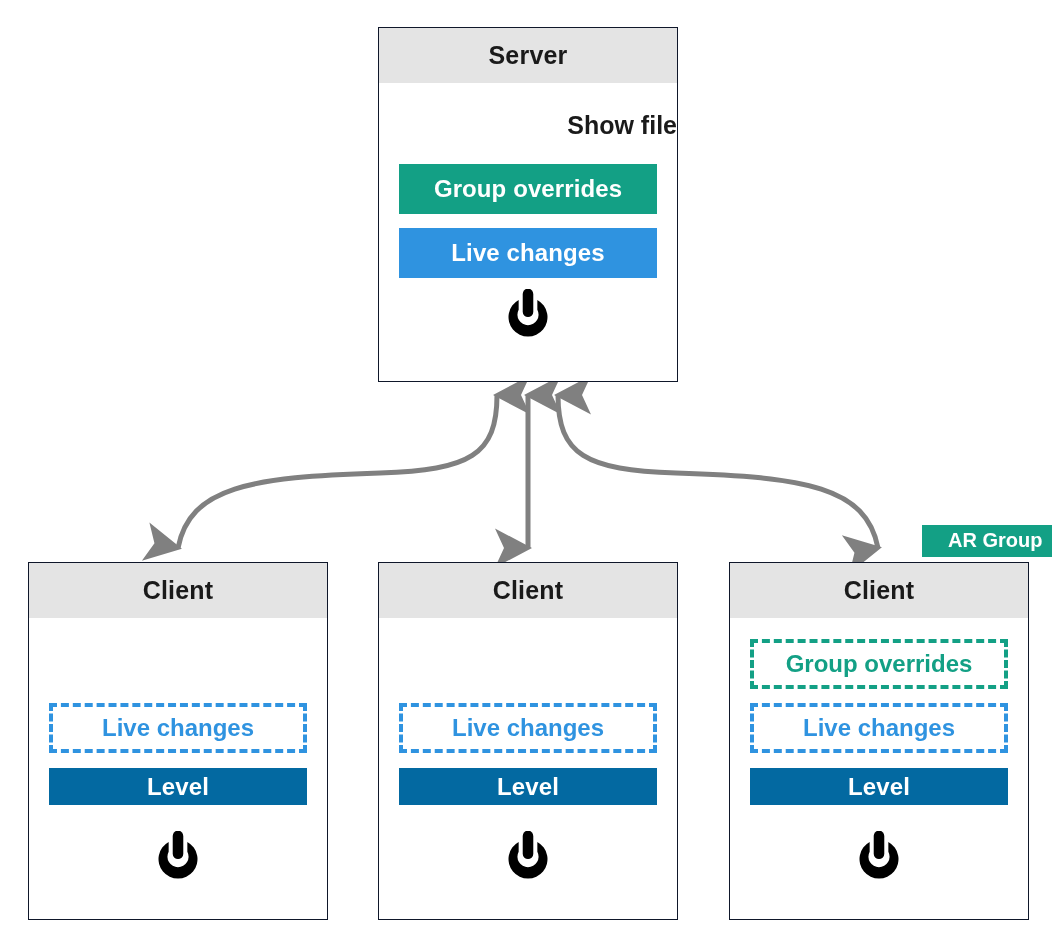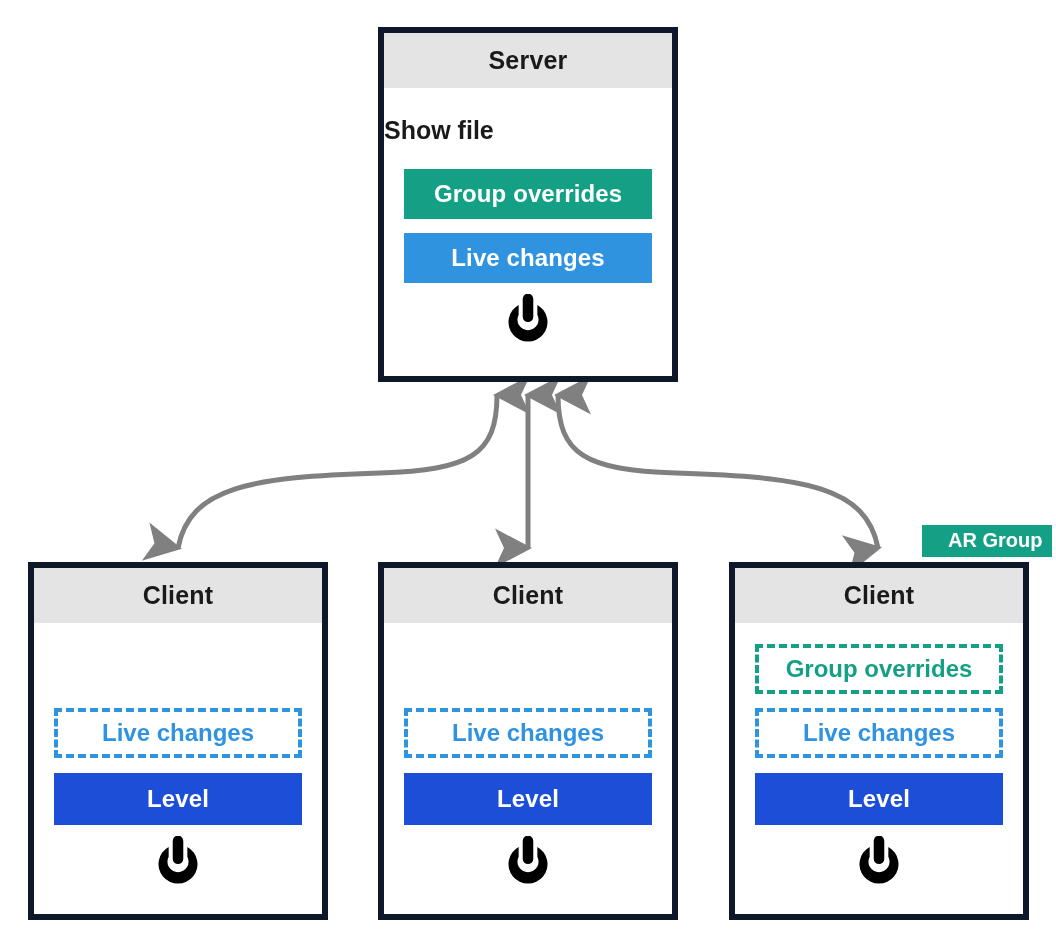--- a/index.html
+++ b/index.html
@@ -17,21 +17,21 @@
     height: 946px;
     background: #ffffff;
     overflow: hidden;
   }
 
   
   .node {
     position: absolute;
     box-sizing: border-box;
     background: #ffffff;
-    border: 6px solid #0f172a;
+    border: 1px solid #0f172a;
     z-index: 3;
   }
   .node-header {
     box-sizing: border-box;
     height: 55px;
     background: #e4e4e4;
     display: flex;
     align-items: center;
     justify-content: center;
     font-size: 25px;
@@ -54,21 +54,21 @@
     display: flex;
     align-items: center;
     justify-content: center;
     font-size: 24px;
     font-weight: bold;
     color: #ffffff;
     letter-spacing: 0.1px;
   }
   .bar.green  { background: #13a085; }
   .bar.blue   { background: #2f93e0; }
-  .bar.orange { background: #1d4ed8; height: 52px; }
+  .bar.orange { background: #0369a1; height: 37px; }
 
   
   .dashbar {
     position: absolute;
     left: 20px;
     right: 20px;
     height: 50px;
     box-sizing: border-box;
     display: flex;
     align-items: center;
@@ -80,21 +80,21 @@
     border-style: dashed;
   }
   .dashbar.green { border-color: #13a085; color: #13a085; }
   .dashbar.blue  { border-color: #2f93e0; color: #2f93e0; }
 
   
   .plain-text {
     position: absolute;
     left: 0;
     right: 0;
-    text-align: left;
+    text-align: right;
     font-size: 25px;
     font-weight: bold;
     color: #1a1a1a;
   }
 
   
   .power-icon {
     position: absolute;
     left: 50%;
     transform: translateX(-50%);

